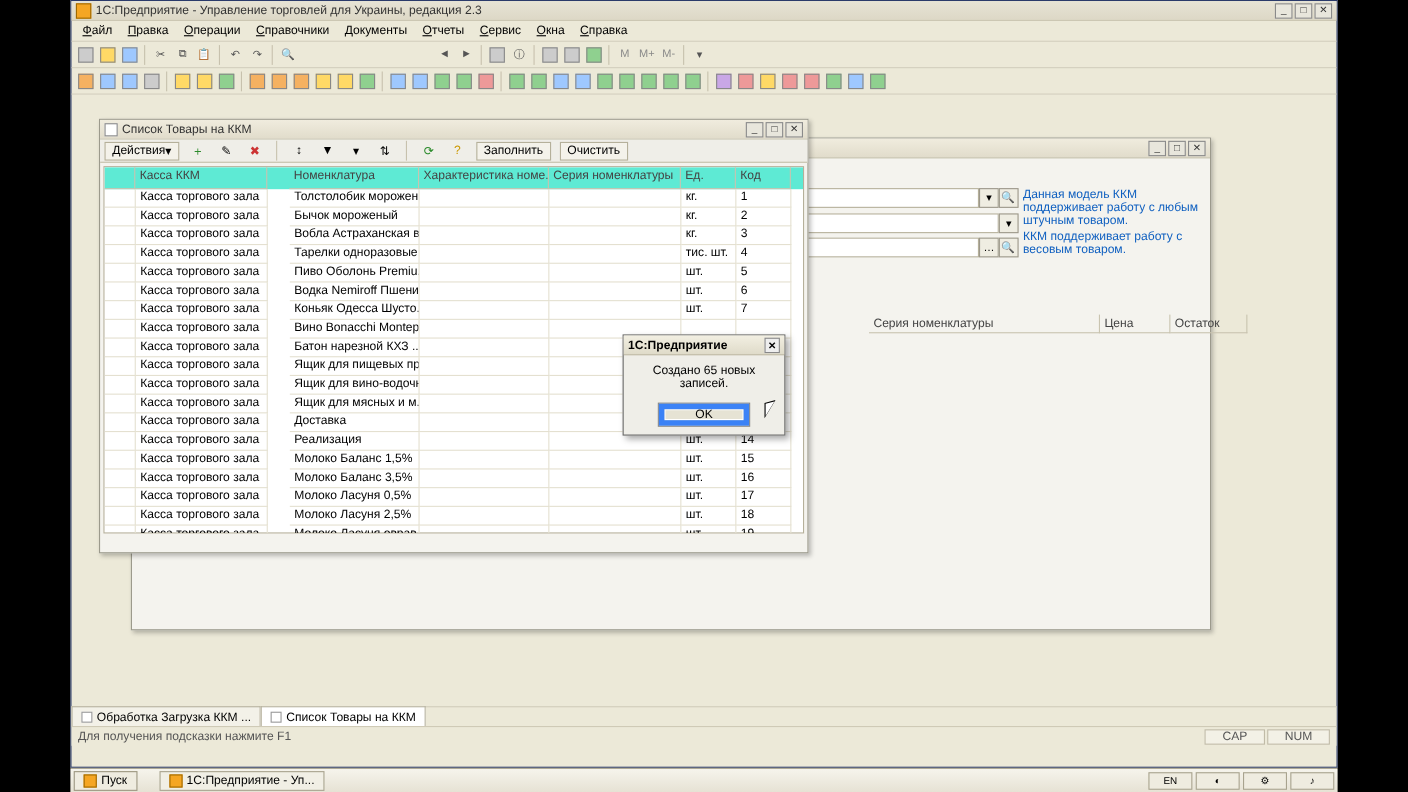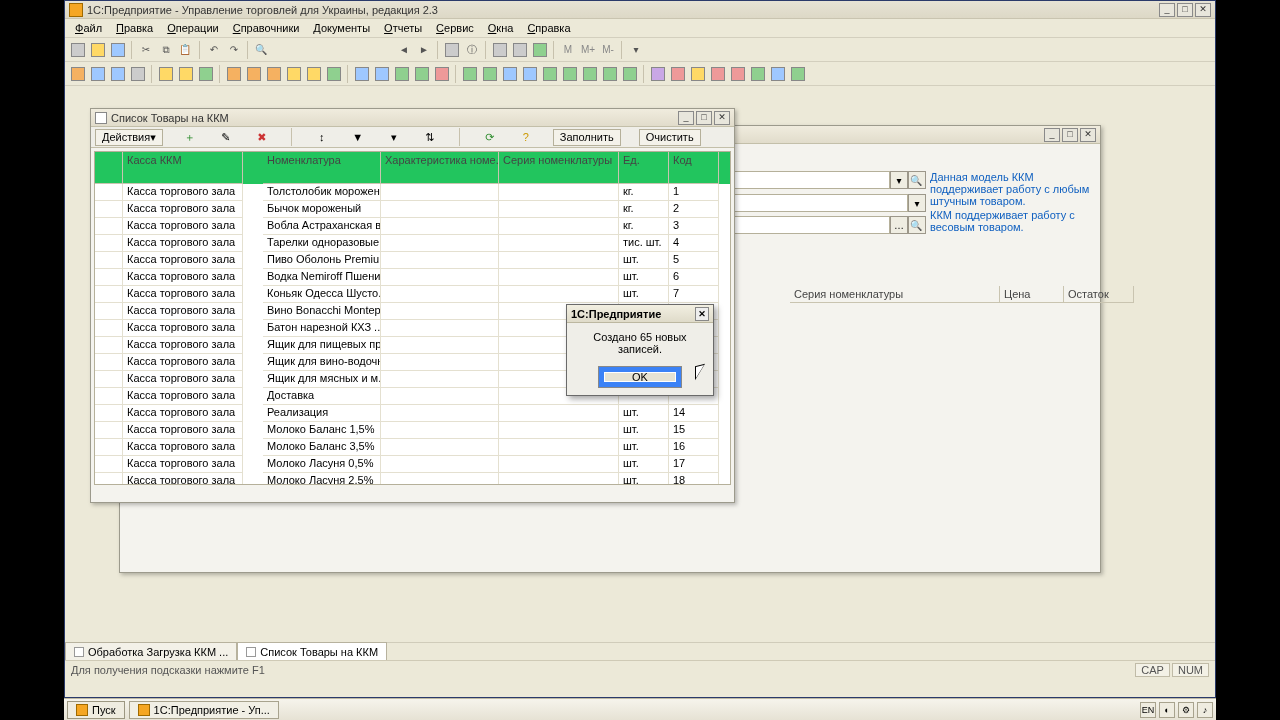--- a/index.html
+++ b/index.html
@@ -66,37 +66,37 @@
     padding:0 4px;
     background:linear-gradient(#f0ecde,#e1dccb);
     border-bottom:1px solid #c3bfa9;
   }
   .iw-title .ic { width:12px;height:12px;border:1px solid #888;background:#fff;margin-right:4px; }
   .iw-title .txt { flex:1; font-size:11px; color:#333; }
   .iw-body { position:relative; padding:3px; }
 
   
   .list-toolbar {
-    height:21px; display:flex; align-items:center; gap:18px; padding:0 4px;
+    height:21px; display:flex; align-items:center; gap:8px; padding:0 4px;
     border-bottom:1px solid #c3bfa9; background:#efeee8;
   }
   .list-toolbar .btn {
     height:17px; padding:0 6px; font-size:11px;
     border:1px solid #b5b09a; background:#f4f2ea;
     display:flex;align-items:center;
   }
   .list-toolbar .ib {
     width:18px;height:17px;border:1px solid transparent;
     display:flex;align-items:center;justify-content:center;
   }
   .grid {
     border:1px solid #b5b09a; background:#fff;
     height:334px; overflow:hidden; position:relative;
   }
-  .ghead { display:flex; height:32px; background:#22c55e; }
+  .ghead { display:flex; height:20px; background:#5eead4; }
   .gcell-h {
     border-right:1px solid #c9c4b0; border-bottom:1px solid #c9c4b0;
     padding:2px 4px; font-size:11px; color:#444;
     overflow:hidden; white-space:nowrap;
   }
   .grows { height:314px; overflow-y:scroll; }
   .grow { display:flex; height:17px; }
   .grow:nth-child(even){ background:#fff; }
   .gcell {
     border-right:1px solid #e4e0d0; border-bottom:1px solid #e4e0d0;
@@ -153,42 +153,42 @@
   .app-tab.active { background:#fff; }
   .statusbar {
     position:absolute; left:0; bottom:19px; height:18px; width:100%;
     border-top:1px solid #cfcab6; background:#ece9d8;
     display:flex; align-items:center; padding:0 6px; font-size:11px; color:#555;
   }
   .statusbar .rbox {
     margin-left:auto; display:flex; gap:2px;
   }
   .statusbar .ind {
-    border:1px solid #c0bba7; padding:0 5px; background:#f3f1e6;
+    border:1px solid #c0bba7; padding:0 15px; background:#f3f1e6;
   }
 
   
   .win-taskbar {
     position:absolute; left:64px; bottom:0;
     width:1152px; height:22px;
     background:linear-gradient(#f6f4ec,#e6e2d4);
     border-top:1px solid #bdb8a3;
-    display:flex; align-items:center; gap:4px; padding:0 3px;
+    display:flex; align-items:center; gap:20px; padding:0 3px;
   }
   .start-btn {
     height:18px; border:1px solid #9c9781; background:#efece0;
     padding:0 8px; display:flex;align-items:center;gap:4px;font-size:11px;
   }
   .task-item {
     height:18px; border:1px solid #a8a38e; background:#f1efe5;
     padding:0 8px; display:flex;align-items:center;gap:4px;
     font-size:11px; max-width:180px; overflow:hidden;
   }
   .tray { margin-left:auto; display:flex; gap:3px; align-items:center; }
-  .tray .t { width:16px;height:16px;border:1px solid #a8a38e;background:#efece0;
+  .tray .t { width:40px;height:16px;border:1px solid #a8a38e;background:#efece0;
     display:flex;align-items:center;justify-content:center;font-size:9px;}
 
   
   .cursor {
     position:absolute; width:12px; height:18px; z-index:999;
   }
   .cursor::before{
     content:"";position:absolute;left:0;top:0;
     border-left:10px solid #000;border-top:0;border-bottom:14px solid transparent;
     transform:skewY(-15deg);

